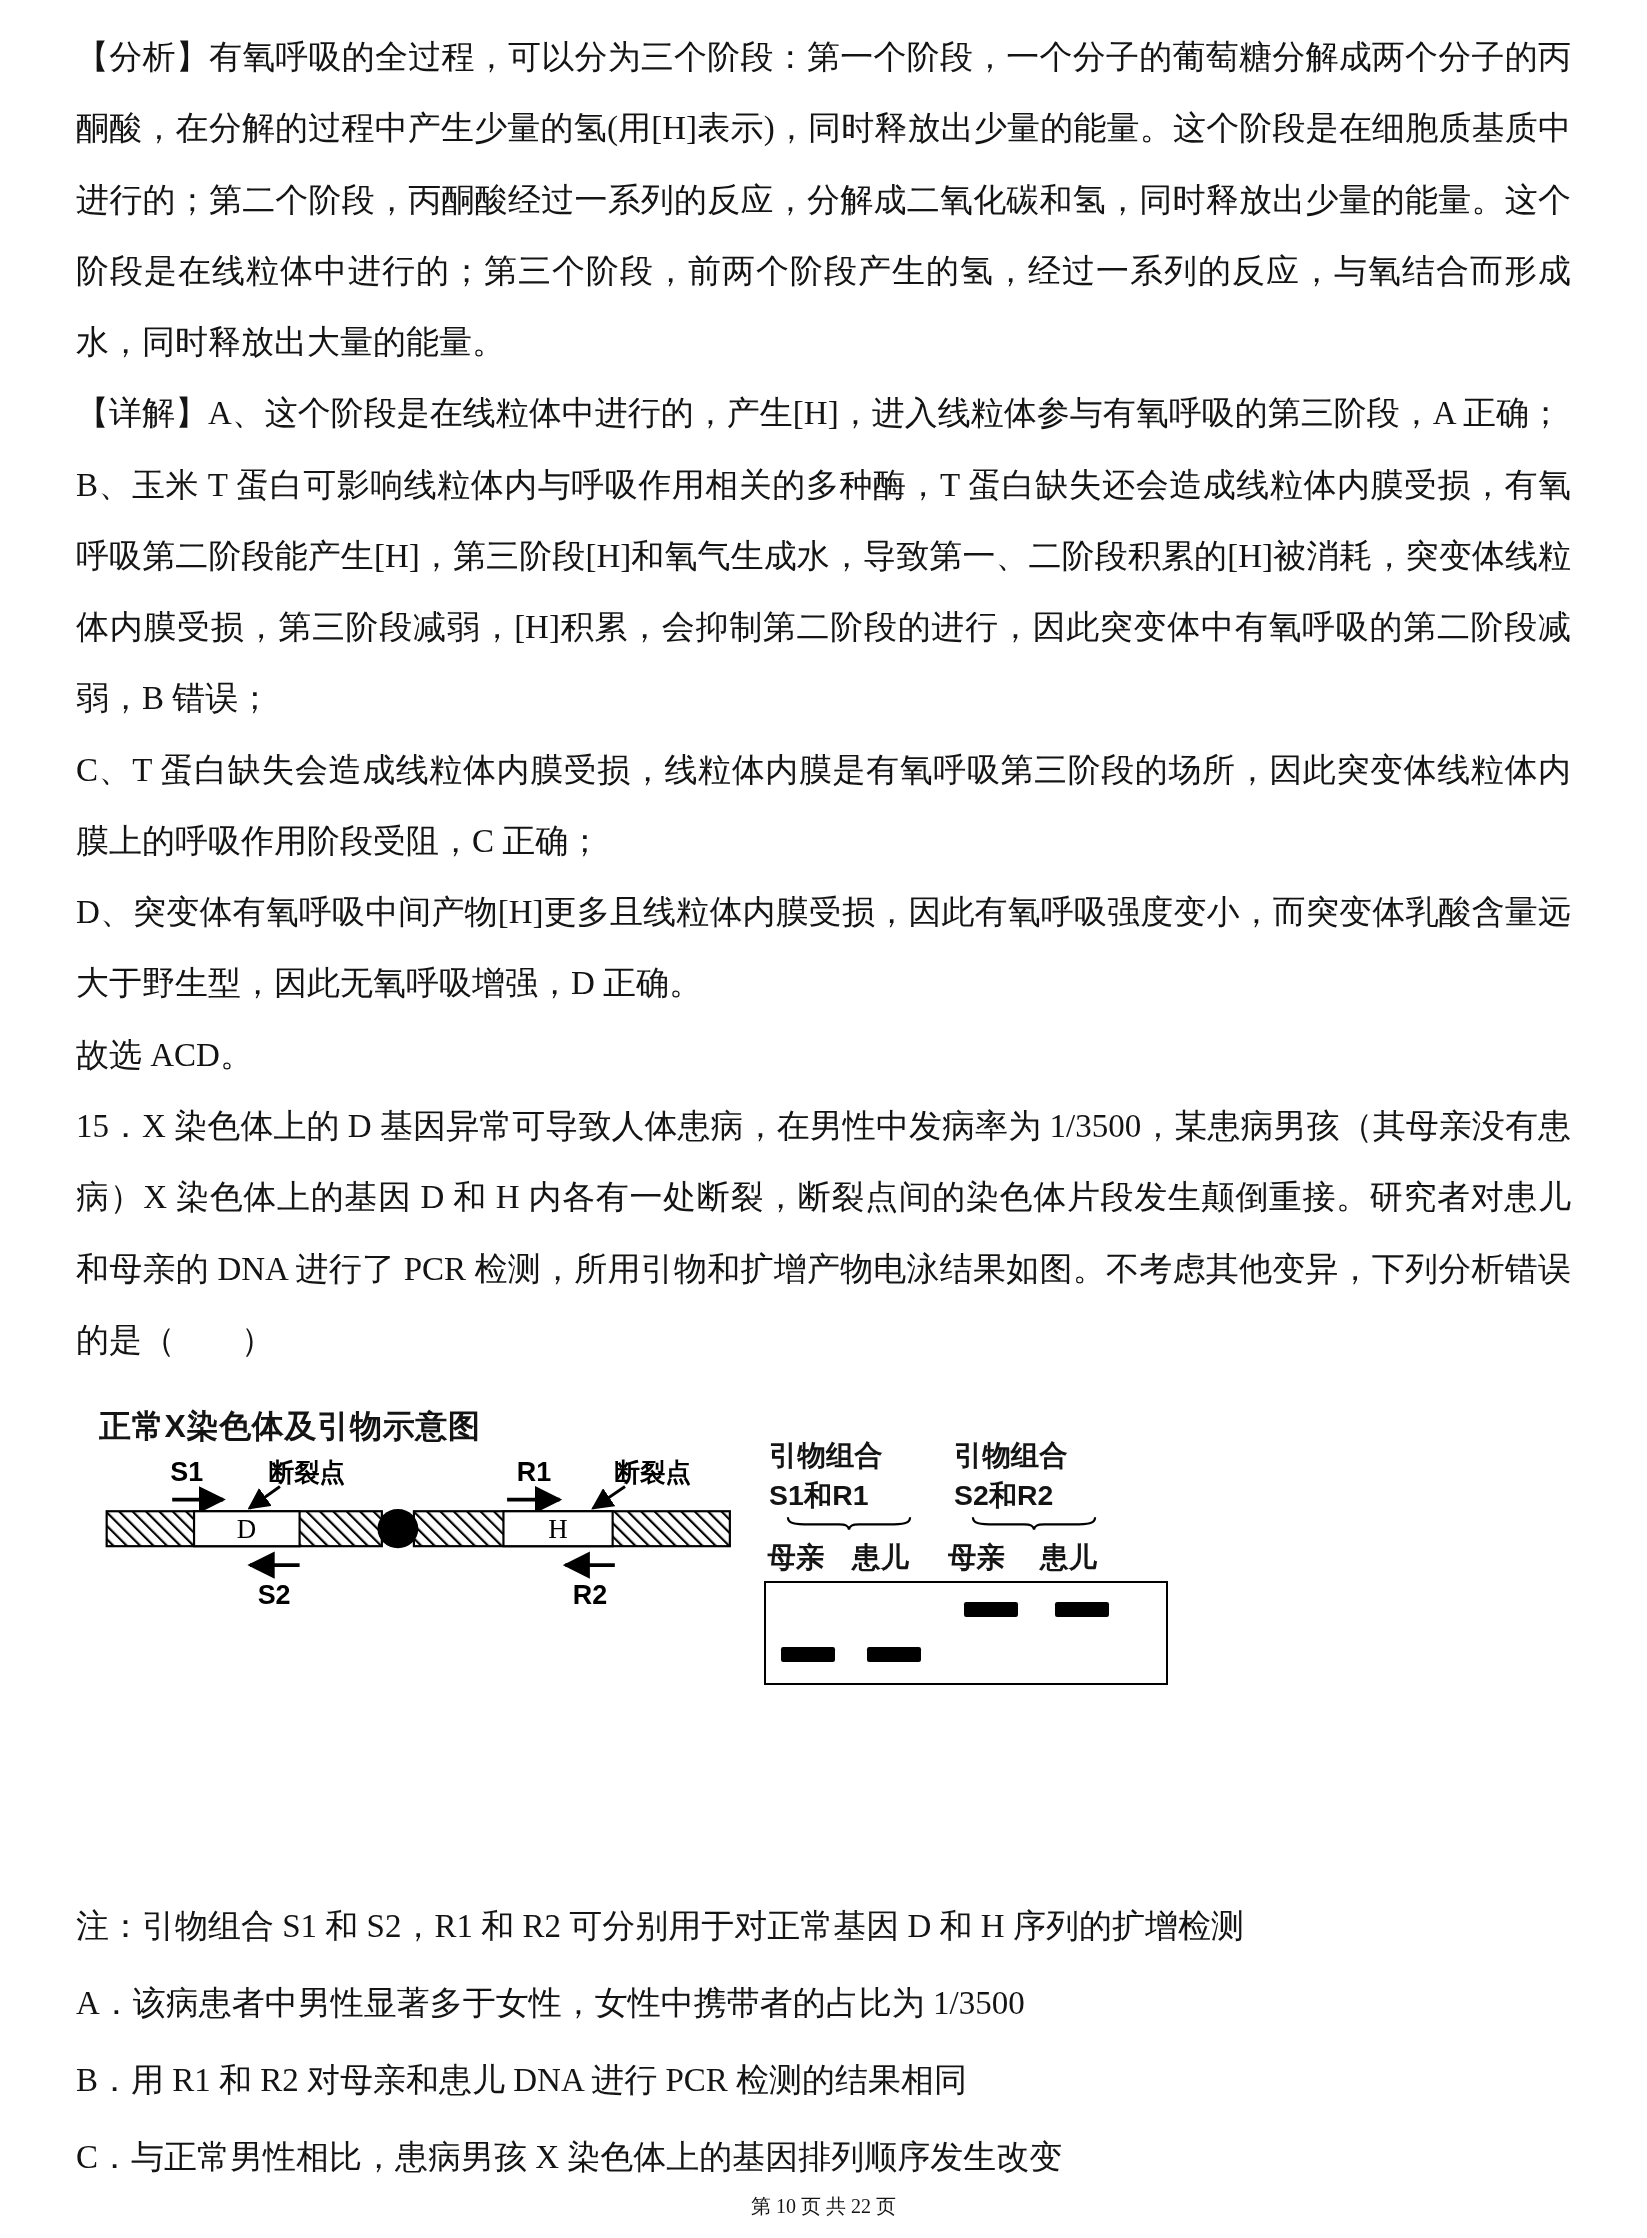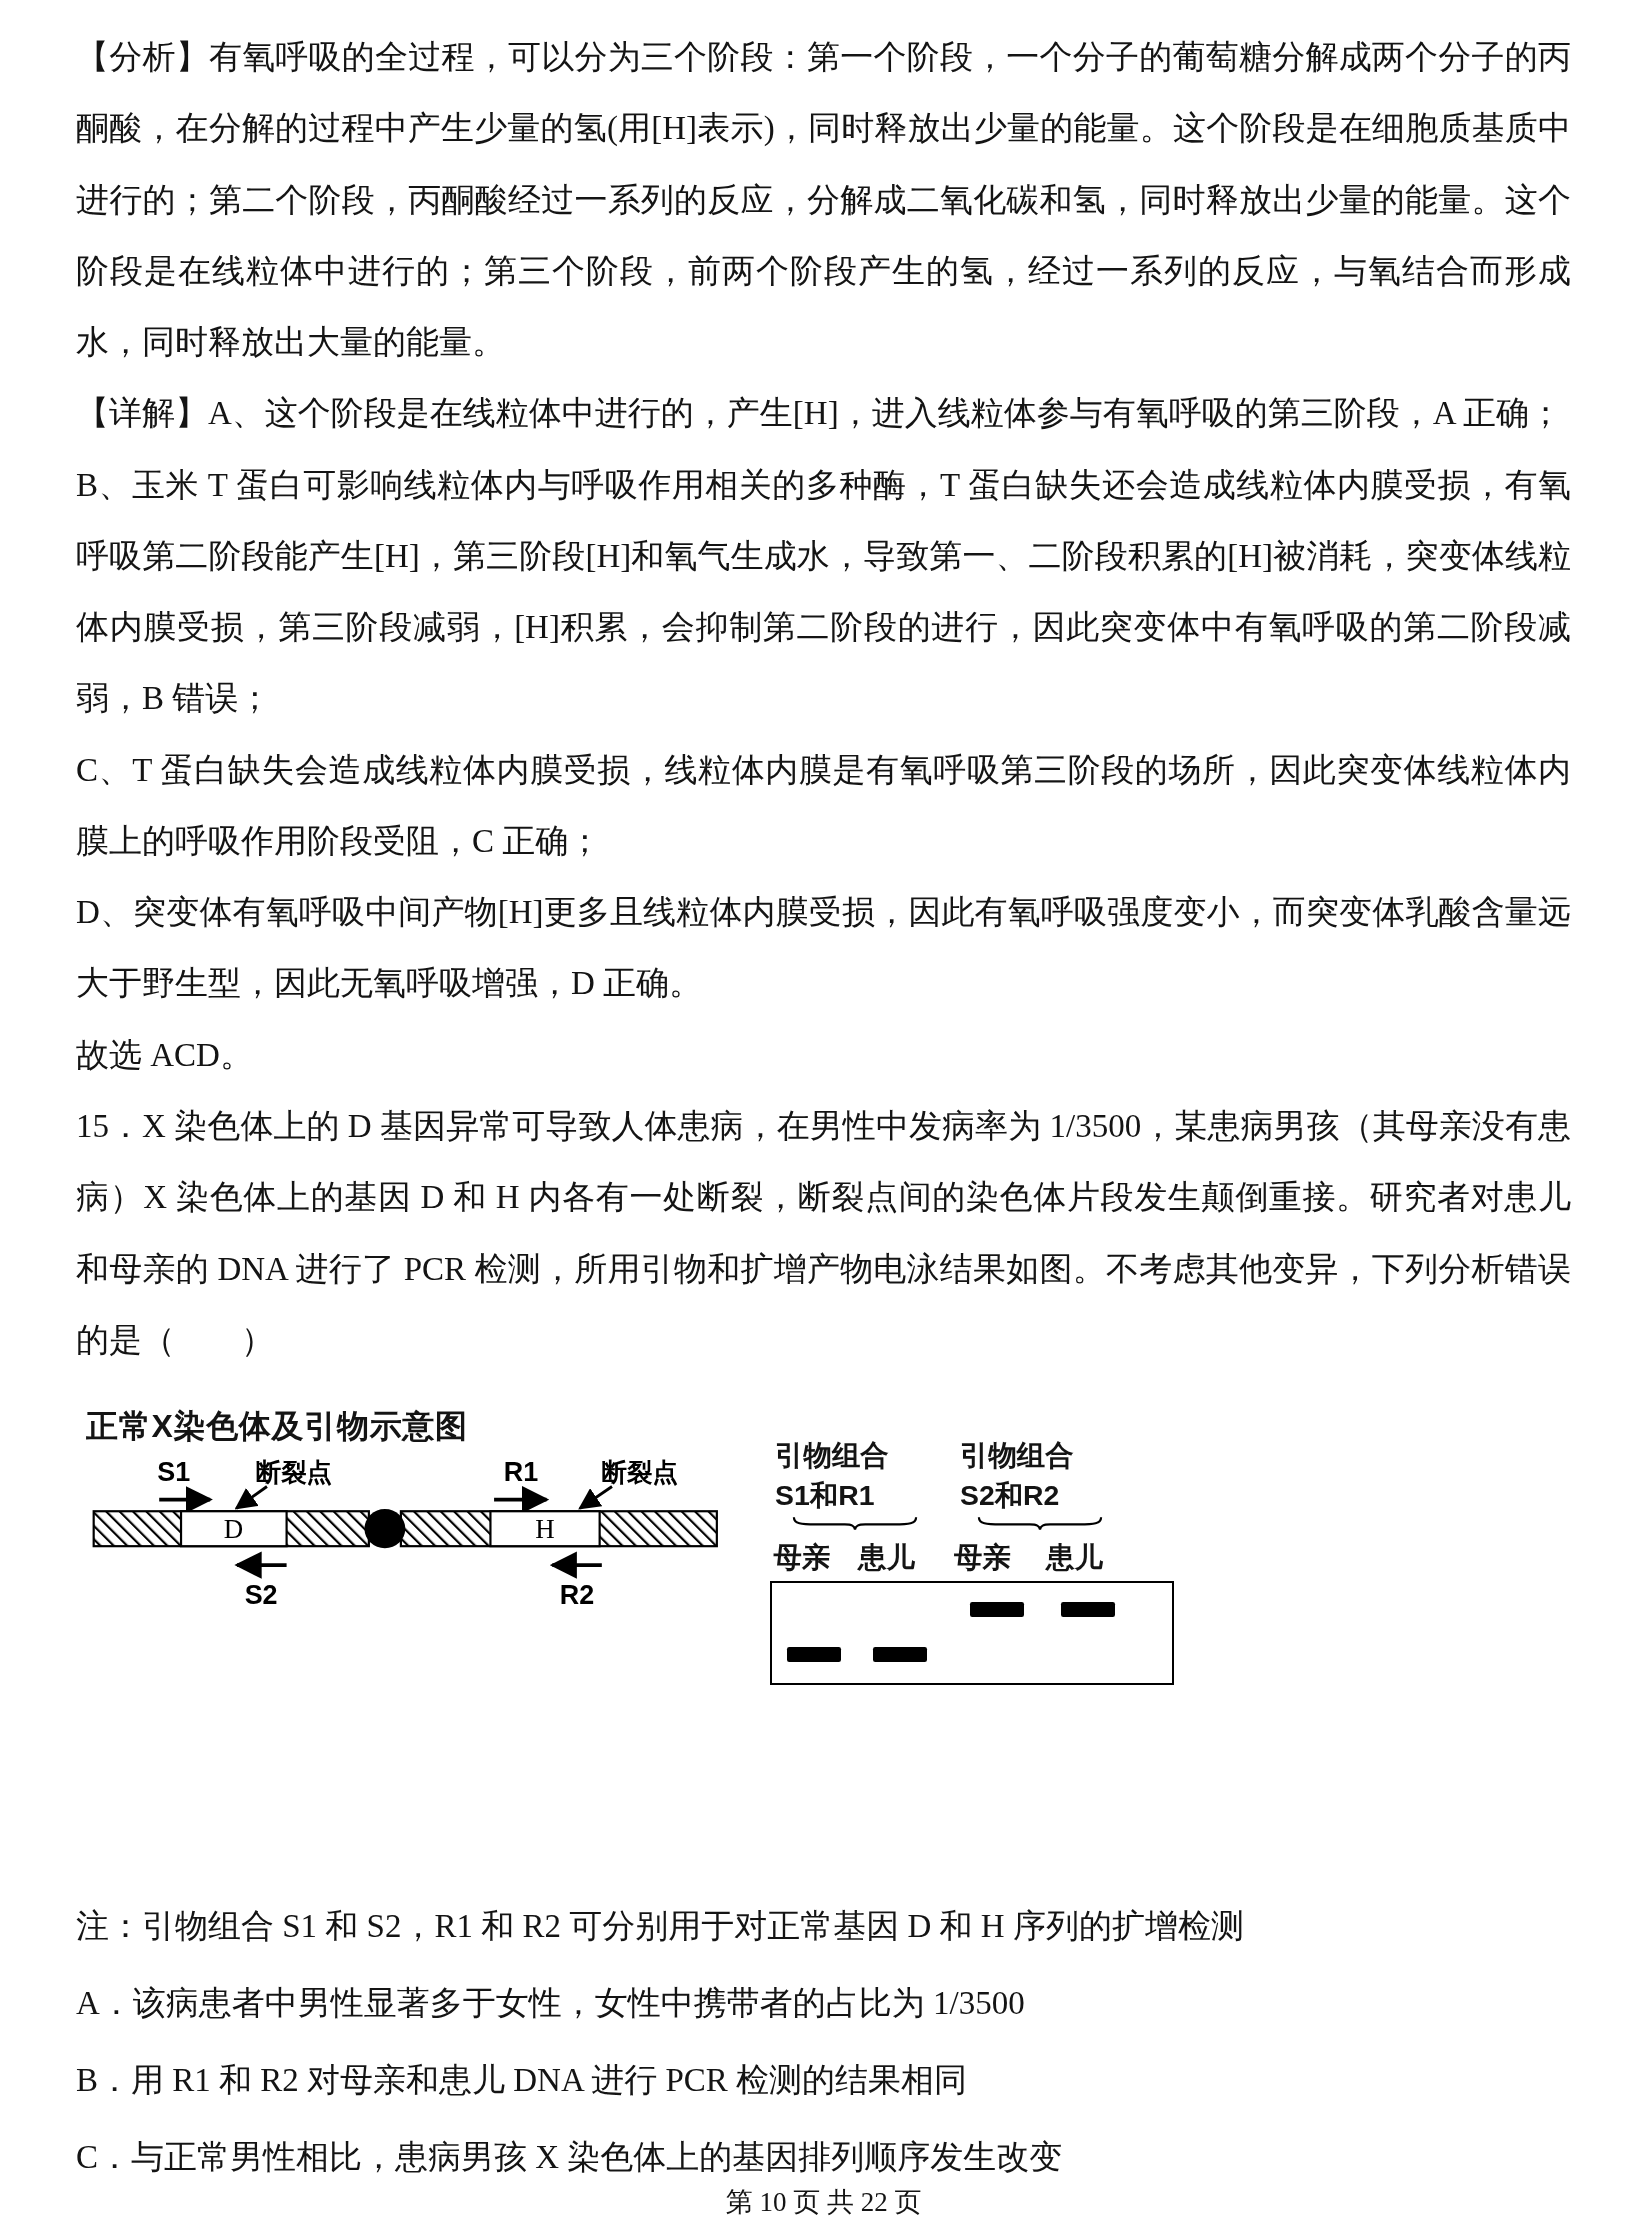--- a/index.html
+++ b/index.html
@@ -9,21 +9,21 @@
     font-family:"Liberation Serif","DejaVu Serif",serif; color:#141414;
   }
   .page { padding:22px 76px 0 76px; }
   .para {
     font-size:33px; line-height:2.16; text-align:justify;
     word-break:break-word;
   }
   .option { margin-top:5.8px; }
 
   
-  .figure { display:flex; align-items:flex-start; gap:20px; margin:29px 0 88px 10px; }
+  .figure { display:flex; align-items:flex-start; gap:1px; margin:29px 0 88px 23px; }
   .chromo { width:664px; }
   .chromo-title {
     font-family:"Liberation Sans","DejaVu Sans",sans-serif;
     font-weight:bold; font-size:32px; margin-bottom:4.4px; letter-spacing:0.7px;
   }
   .chromo svg { display:block; }
   .svg-sans { font-family:"Liberation Sans","DejaVu Sans",sans-serif; font-weight:bold; }
   .svg-serif { font-family:"Liberation Serif","DejaVu Serif",serif; }
 
   
@@ -45,21 +45,21 @@
     border:2.9px solid #000; background:#fff;
   }
   .band { position:absolute; width:54px; height:15.3px; background:#000; border-radius:2.2px; }
   .band-0 { left:15.3px;  top:64px; }
   .band-1 { left:101px; top:64px; }
   .band-2 { left:198px; top:19px; }
   .band-3 { left:289px; top:19px; }
 
   .footer {
     position:absolute; left:0; right:0; bottom:19px;
-    text-align:center; font-size:27px; color:#141414;
+    text-align:center; font-size:20px; color:#141414;
   }
 </style>
 </head>
 <body>
 
 <div class="page">
 
   <p class="para">【分析】有氧呼吸的全过程，可以分为三个阶段：第一个阶段，一个分子的葡萄糖分解成两个分子的丙酮酸，在分解的过程中产生少量的氢(用[H]表示)，同时释放出少量的能量。这个阶段是在细胞质基质中进行的；第二个阶段，丙酮酸经过一系列的反应，分解成二氧化碳和氢，同时释放出少量的能量。这个阶段是在线粒体中进行的；第三个阶段，前两个阶段产生的氢，经过一系列的反应，与氧结合而形成水，同时释放出大量的能量。</p>
   <p class="para">【详解】A、这个阶段是在线粒体中进行的，产生[H]，进入线粒体参与有氧呼吸的第三阶段，A 正确；</p>
   <p class="para">B、玉米 T 蛋白可影响线粒体内与呼吸作用相关的多种酶，T 蛋白缺失还会造成线粒体内膜受损，有氧呼吸第二阶段能产生[H]，第三阶段[H]和氧气生成水，导致第一、二阶段积累的[H]被消耗，突变体线粒体内膜受损，第三阶段减弱，[H]积累，会抑制第二阶段的进行，因此突变体中有氧呼吸的第二阶段减弱，B 错误；</p>

